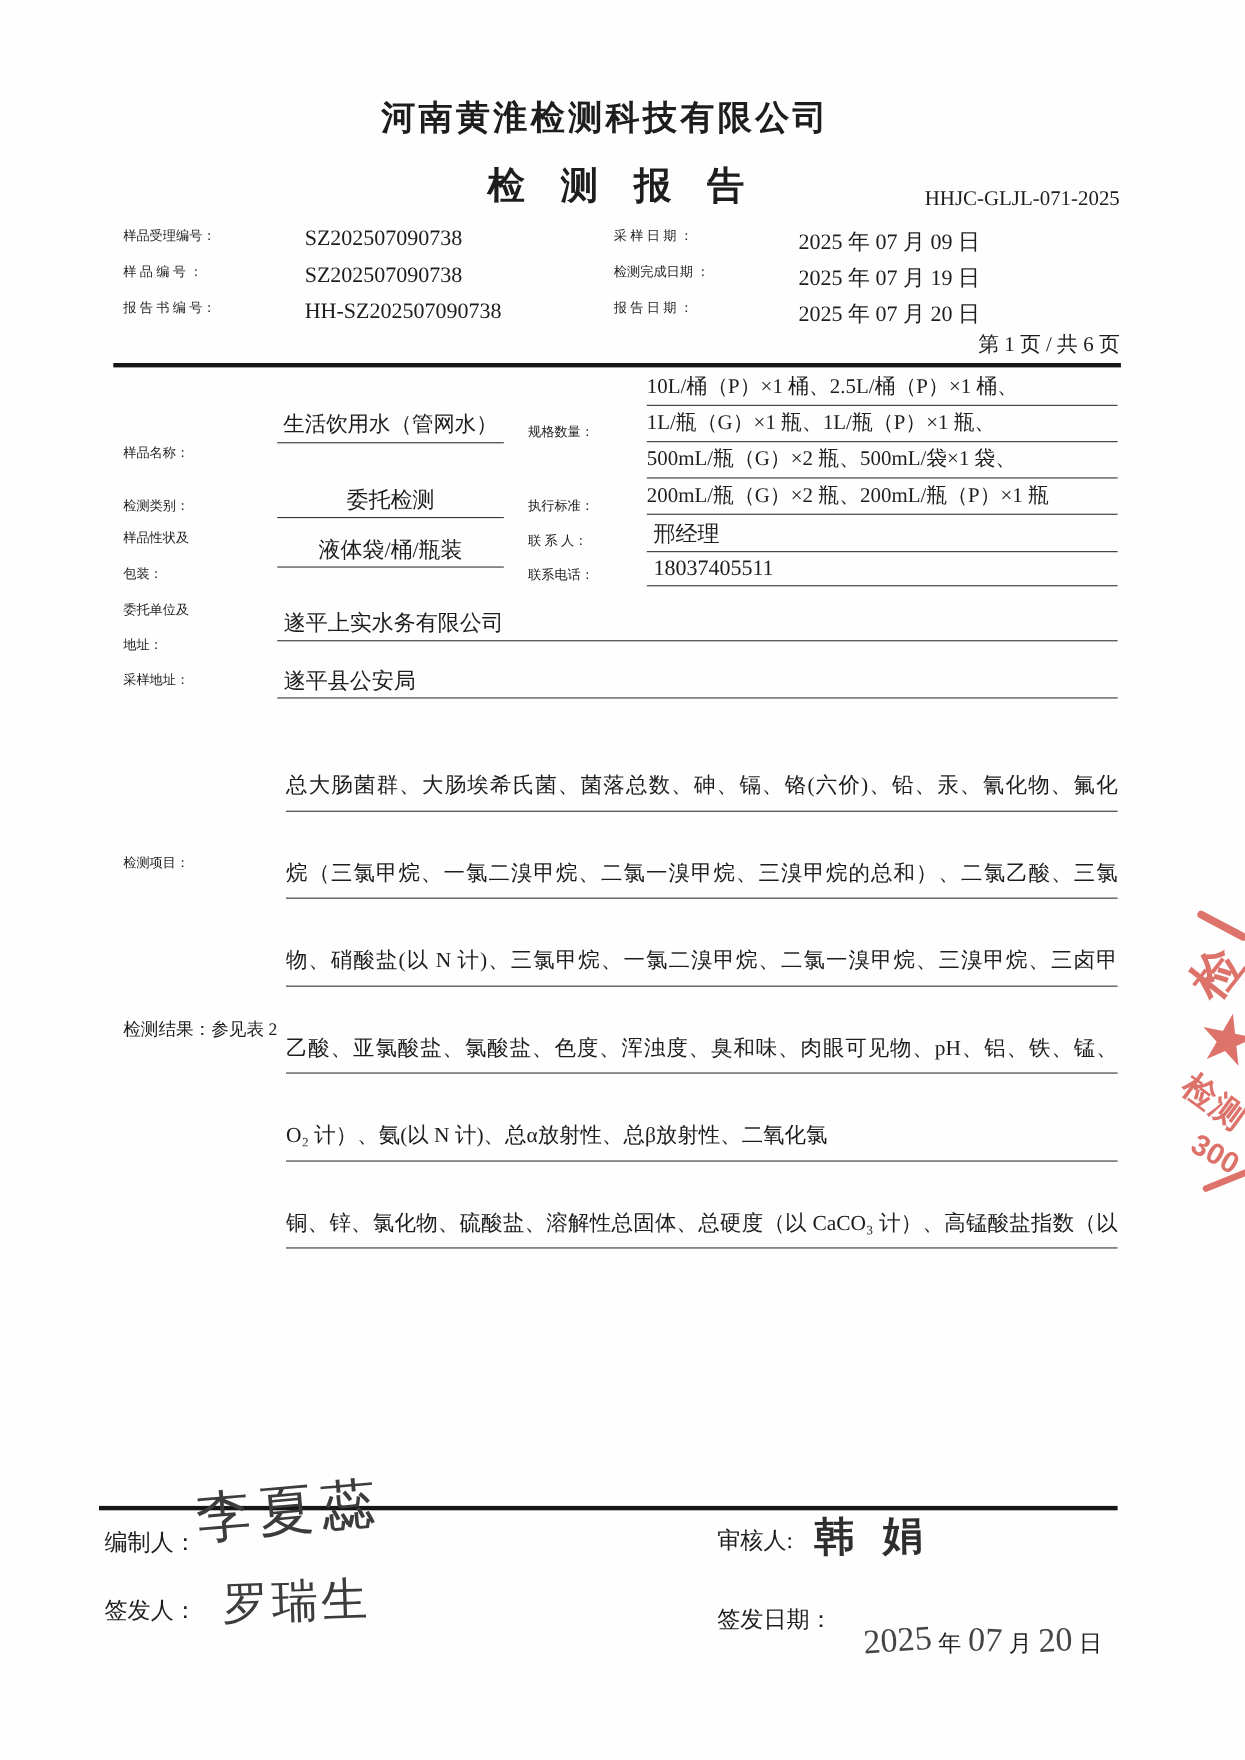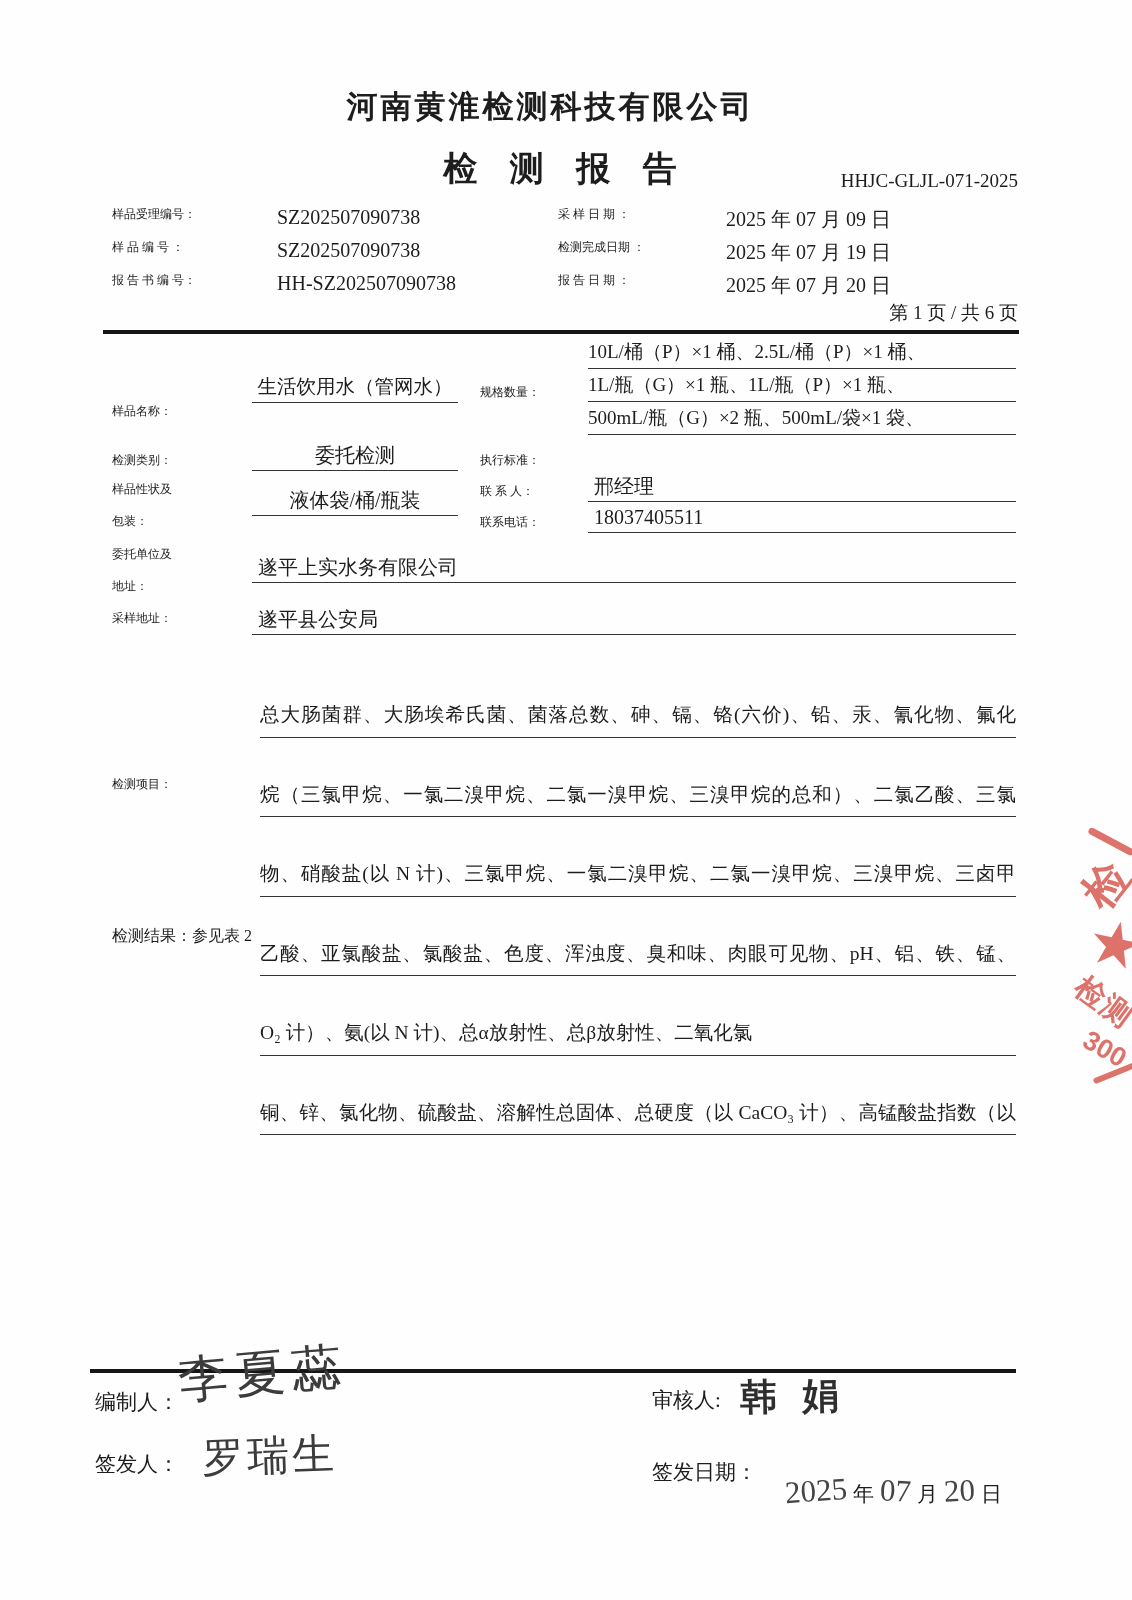--- a/index.html
+++ b/index.html
@@ -110,20 +110,21 @@
   <div class="abs val mval-r mrow1">2025 年 07 月 19 日</div>
   <div class="abs lbl mlbl-r mrow2">报 告 日 期 ：</div>
   <div class="abs val mval-r mrow2">2025 年 07 月 20 日</div>
 
   <div class="abs" id="pagei">第 1 页 / 共 6 页</div>
   <div class="rule" id="rule-top"></div>
 
   <div class="abs spec ul" id="spec0">10L/桶（P）×1 桶、2.5L/桶（P）×1 桶、</div>
   <div class="abs spec ul" id="spec1">1L/瓶（G）×1 瓶、1L/瓶（P）×1 瓶、</div>
   <div class="abs spec ul" id="spec2">500mL/瓶（G）×2 瓶、500mL/袋×1 袋、</div>
+  <div class="abs spec ul" id="spec3">200mL/瓶（G）×2 瓶、200mL/瓶（P）×1 瓶</div>
 
   <div class="abs lbl" id="name-label">样品名称：</div>
   <div class="abs val ul center" id="name-val">生活饮用水（管网水）</div>
   <div class="abs lbl" id="spec-label">规格数量：</div>
 
   <div class="abs lbl" id="type-label">检测类别：</div>
   <div class="abs val ul center" id="type-val">委托检测</div>
   <div class="abs lbl" id="std-label">执行标准：</div>
 
   <div class="abs lbl" id="state-l1">样品性状及</div>

